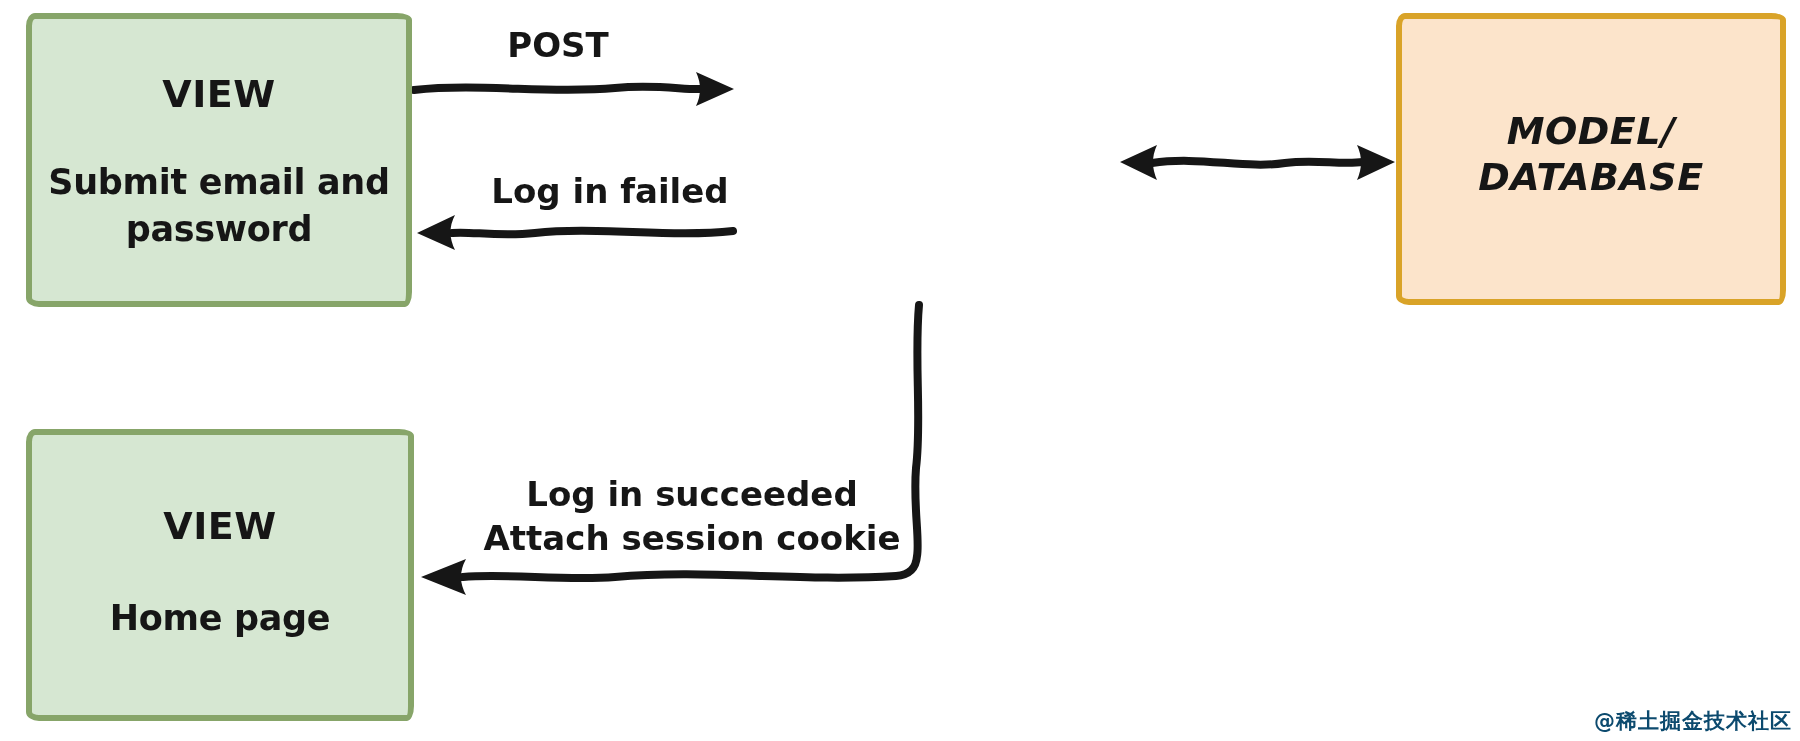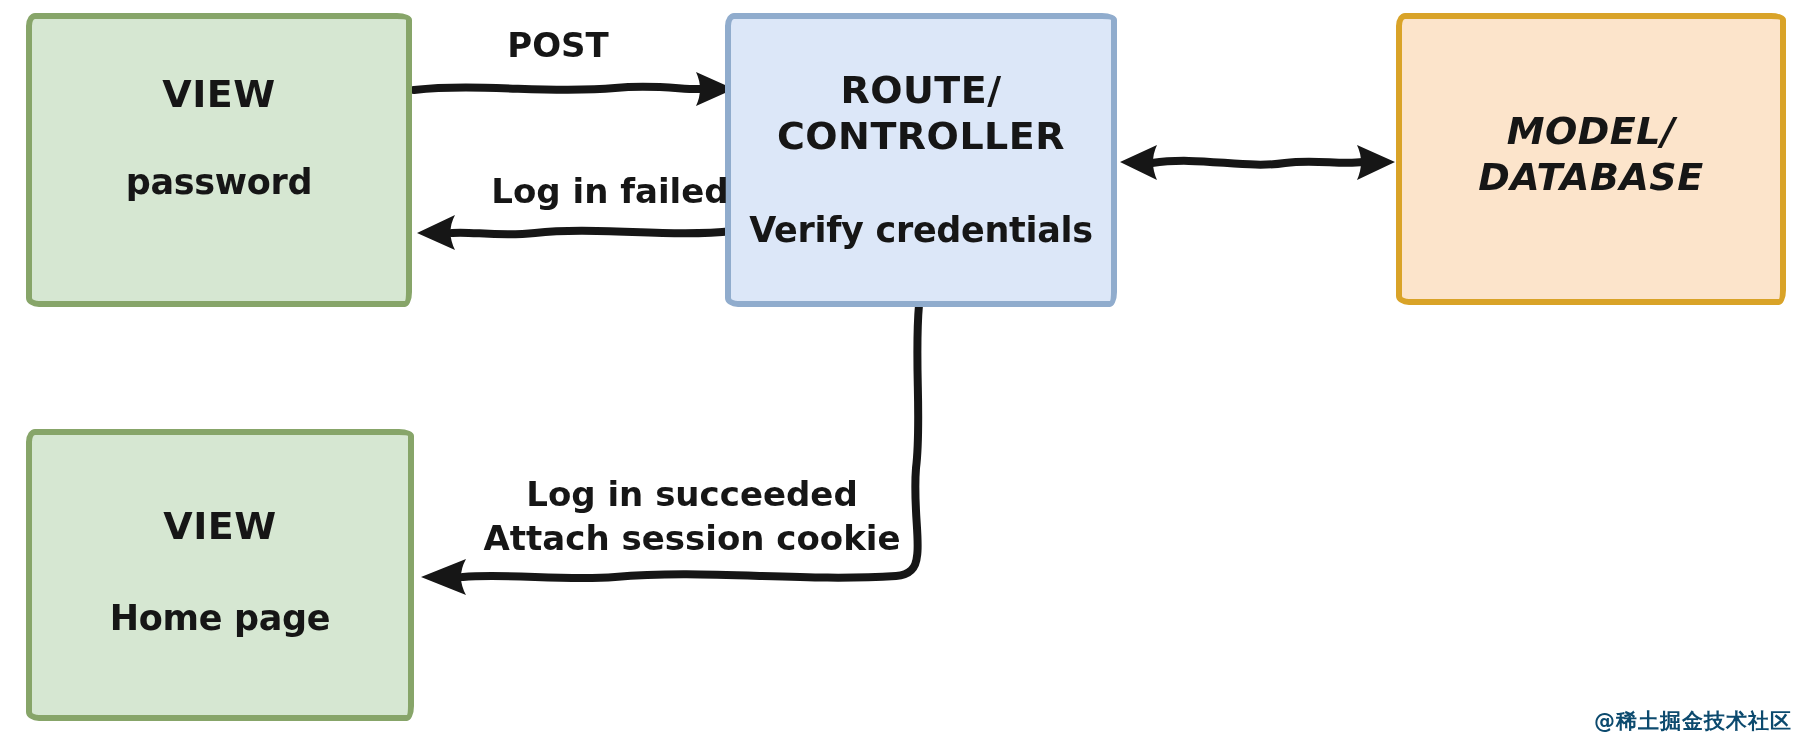--- a/index.html
+++ b/index.html
@@ -109,31 +109,25 @@
     <path class="head" d="M1157 145 L1120 162 L1157 180 Q1149 162 1157 145 Z"></path>
     <path class="head" d="M1357 145 L1395 162 L1357 180 Q1365 162 1357 145 Z"></path>
 
     <path class="shaft" d="M919 305 C914 360 922 420 916 468 C913 505 920 540 917 556 C916 568 910 575 896 576 C800 582 705 569 615 577 C565 581 505 573 463 577"></path>
     <path class="head" d="M466 559 L421 577 L466 595 Q456 577 466 559 Z"></path>
   </svg>
 
   <div class="box green n-view-login">
     <div class="title">VIEW</div>
     <div class="body">
+      <div>Submit email and</div>
       <div>password</div>
     </div>
   </div>
 
-  <div class="box blue n-route">
-    <div class="title">
-      <div>ROUTE/</div>
-      <div>CONTROLLER</div>
-    </div>
-    <div class="body">Verify credentials</div>
-  </div>
 
   <div class="box orange n-model">
     <div class="title">
       <div>MODEL/</div>
       <div>DATABASE</div>
     </div>
   </div>
 
   <div class="box green n-view-home">
     <div class="title">VIEW</div>

